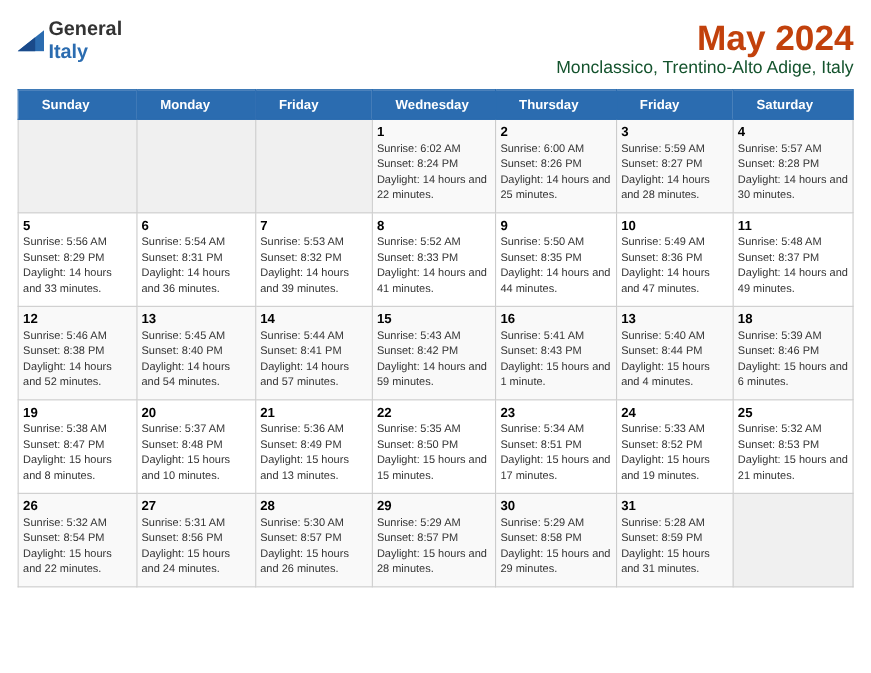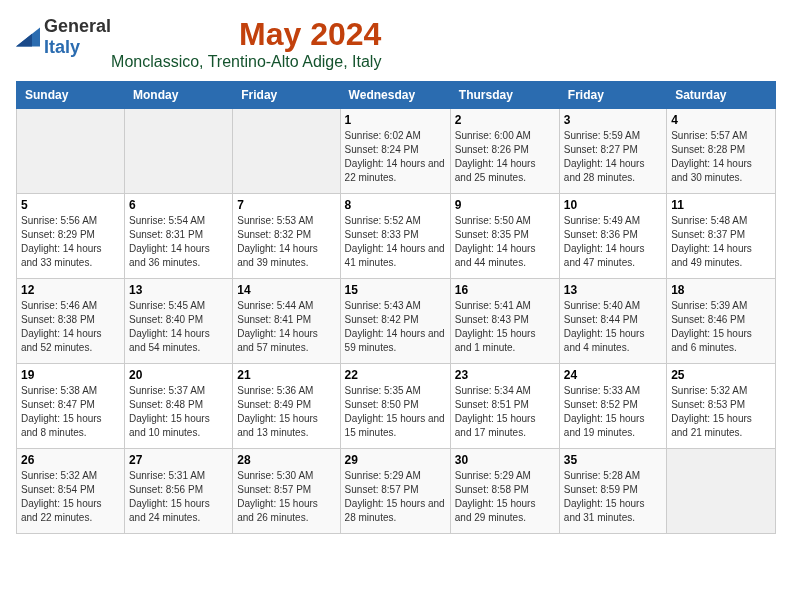--- a/index.html
+++ b/index.html
@@ -5,21 +5,21 @@
     * { box-sizing: border-box; margin: 0; padding: 0; }
     body {
       font-family: Arial, sans-serif;
       background: #fff;
       width: 792px;
       min-height: 612px;
       padding: 16px;
     }
     .header-area {
       display: flex;
-      justify-content: flex-start;
+      justify-content: space-between;
       align-items: flex-start;
       margin-bottom: 10px;
     }
     .logo {
       display: flex;
       align-items: center;
       gap: 4px;
     }
     .logo-text-general {
       font-size: 18px;
@@ -48,21 +48,21 @@
       color: #14532d;
     }
     table {
       width: 100%;
       border-collapse: collapse;
       font-size: 11px;
     }
     thead tr th {
       background: #2B6CB0;
       color: #fff;
-      padding: 6px 8px;
+      padding: 6px 21px;
       text-align: left;
       font-size: 12px;
       font-weight: bold;
       border: 1px solid #2B6CB0;
     }
     tbody tr td {
       border: 1px solid #ccc;
       vertical-align: top;
       padding: 4px;
       height: 85px;
@@ -247,19 +247,19 @@
         </td>
         <td>
           <div class="day-number">29</div>
           <div class="day-info">Sunrise: 5:29 AM<br>Sunset: 8:57 PM<br>Daylight: 15 hours and 28 minutes.</div>
         </td>
         <td>
           <div class="day-number">30</div>
           <div class="day-info">Sunrise: 5:29 AM<br>Sunset: 8:58 PM<br>Daylight: 15 hours and 29 minutes.</div>
         </td>
         <td>
-          <div class="day-number">35</div>
+          <div class="day-number">31</div>
           <div class="day-info">Sunrise: 5:28 AM<br>Sunset: 8:59 PM<br>Daylight: 15 hours and 31 minutes.</div>
         </td>
         <td class="empty"></td>
       </tr>
     </tbody>
 </table>
 
 </body></html>

